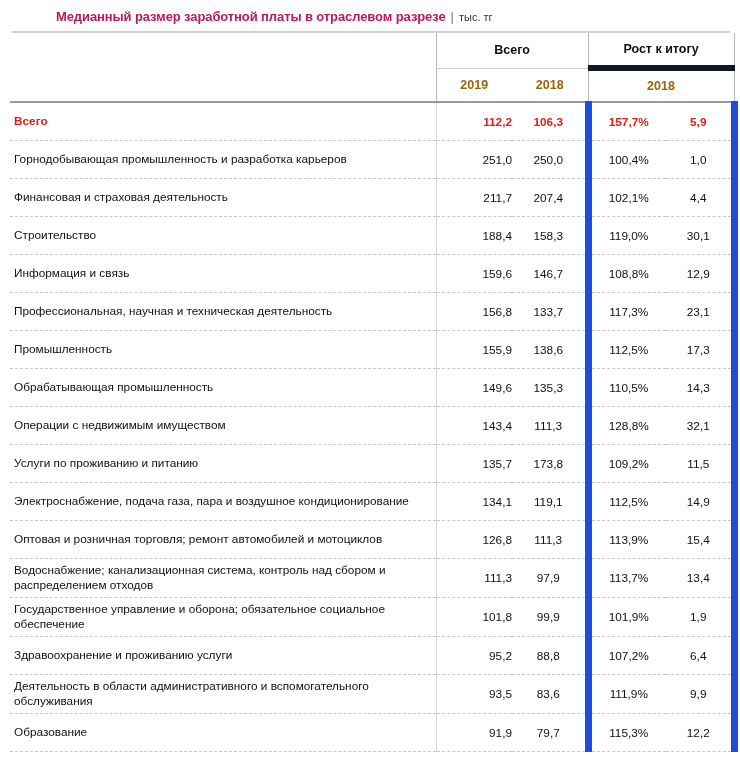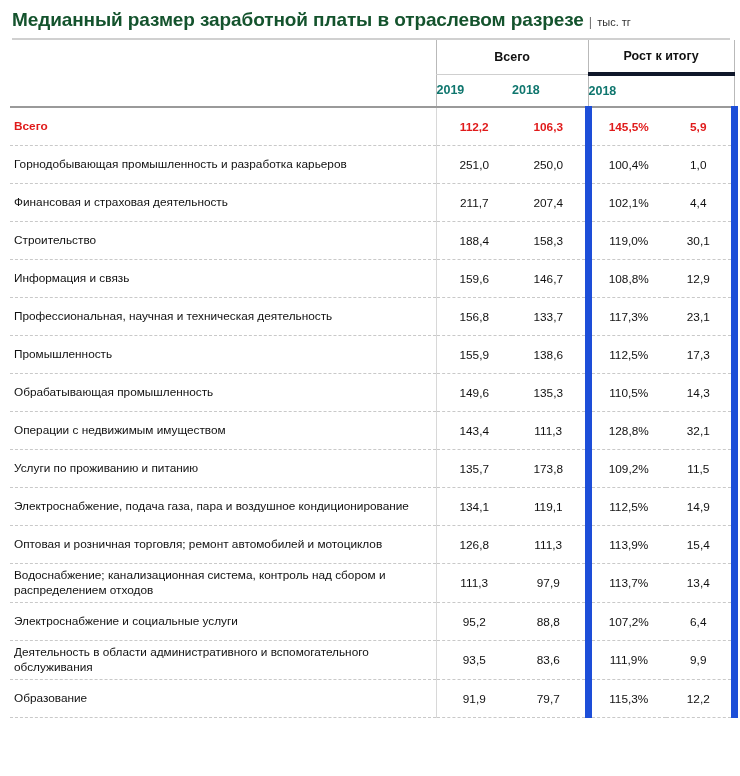--- a/index.html
+++ b/index.html
@@ -21,24 +21,25 @@
     box-sizing: border-box;
     padding: 0 8px;
   }
   
   .title-row {
     display: flex;
     align-items: baseline;
     padding: 9px 2px 7px 4px;
   }
   .title-main {
-    font-size: 19px;
-    font-weight: bold;
-    color: #14532d;
+    font-size: 13px;
+    font-weight: bold;
+    color: #be185d;
     letter-spacing: -0.1px;
+    margin-left: 44px;
   }
   .title-sep {
     color: #777;
     font-size: 13px;
     margin: 0 5px;
   }
   .title-unit {
     font-size: 11px;
     color: #333;
   }
@@ -71,27 +72,28 @@
     text-align: center;
     color: #111;
   }
   .hdr-group .grp-total {
     border-left: 1px solid #b9b9b9;
     border-right: 1px solid #b9b9b9;
     border-bottom: 1px solid #cfcfcf;
   }
   .hdr-group .grp-growth {
     border-right: 1px solid #b9b9b9;
-    border-bottom: 4px solid #0f172a;
+    border-bottom: 6px solid #0f172a;
   }
   .hdr-years td {
     height: 30px;
     font-size: 12.5px;
     font-weight: bold;
-    color: #0f766e;
+    text-align: center;
+    color: #a16207;
     border-bottom: 2px solid #9a9a9a;
   }
   .hdr-years .yr-l { border-left: 1px solid #b9b9b9; }
   .hdr-years .yr-r { border-right: 1px solid #b9b9b9; }
   .hdr-years .yr-gr { border-right: 1px solid #b9b9b9; }
 
   tr.row td {
     border-bottom: 1px dashed #c9c9c9;
     font-size: 11.8px;
     height: 29px;
@@ -100,21 +102,21 @@
     text-align: left;
     padding: 4px 8px 4px 4px;
     line-height: 15px;
     color: #111;
   }
   tr.row td.num {
     text-align: center;
     color: #111;
     white-space: nowrap;
   }
-  tr.row td.b-left  { border-left: 1px solid #d8d8d8; }
+  tr.row td.b-left  { border-left: 1px solid #d8d8d8; text-align: right; }
   tr.row td.b-right { border-right: 7px solid #1d4ed8; }
 
   tr.row.total td {
     color: #e01b1b;
     font-weight: bold;
     border-bottom: 1px dashed #c9c9c9;
   }
   tr.row.total td.name { color: #e01b1b; }
 </style>
 </head>
@@ -148,21 +150,21 @@
         <td class="yr-l">2019</td>
         <td class="yr-r">2018</td>
         <td class="yr-gr" colspan="2">2018</td>
       </tr>
     </thead>
     <tbody id="table-body">
         <tr class="row total">
           <td class="name">Всего</td>
           <td class="num b-left">112,2</td>
           <td class="num b-right">106,3</td>
-          <td class="num">145,5%</td>
+          <td class="num">157,7%</td>
           <td class="num b-right">5,9</td>
         </tr>
         <tr class="row">
           <td class="name">Горнодобывающая промышленность и разработка карьеров</td>
           <td class="num b-left">251,0</td>
           <td class="num b-right">250,0</td>
           <td class="num">100,4%</td>
           <td class="num b-right">1,0</td>
         </tr>
         <tr class="row">
@@ -236,21 +238,28 @@
           <td class="num b-right">15,4</td>
         </tr>
         <tr class="row">
           <td class="name">Водоснабжение; канализационная система, контроль над сбором и распределением отходов</td>
           <td class="num b-left">111,3</td>
           <td class="num b-right">97,9</td>
           <td class="num">113,7%</td>
           <td class="num b-right">13,4</td>
         </tr>
         <tr class="row">
-          <td class="name">Электроснабжение и социальные услуги</td>
+          <td class="name">Государственное управление и оборона; обязательное социальное обеспечение</td>
+          <td class="num b-left">101,8</td>
+          <td class="num b-right">99,9</td>
+          <td class="num">101,9%</td>
+          <td class="num b-right">1,9</td>
+        </tr>
+        <tr class="row">
+          <td class="name">Здравоохранение и проживанию услуги</td>
           <td class="num b-left">95,2</td>
           <td class="num b-right">88,8</td>
           <td class="num">107,2%</td>
           <td class="num b-right">6,4</td>
         </tr>
         <tr class="row">
           <td class="name">Деятельность в области административного и вспомогательного обслуживания</td>
           <td class="num b-left">93,5</td>
           <td class="num b-right">83,6</td>
           <td class="num">111,9%</td>

